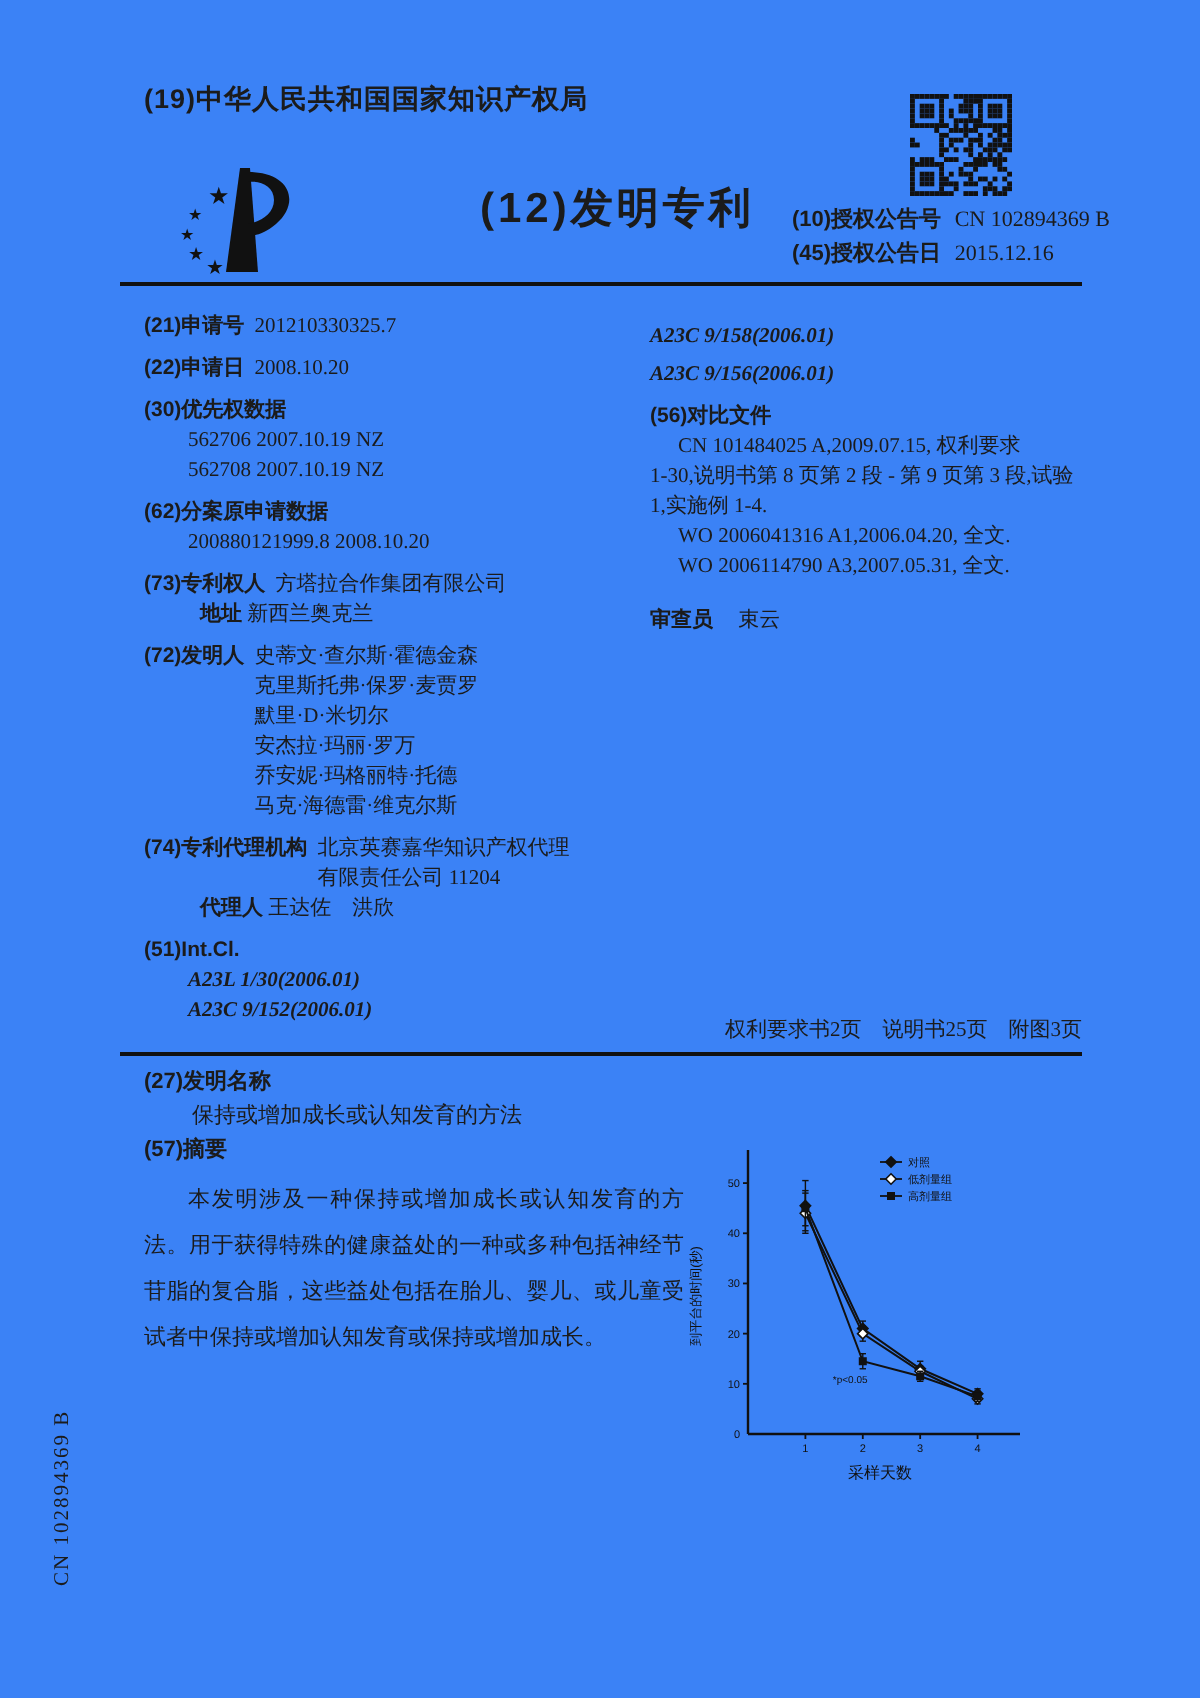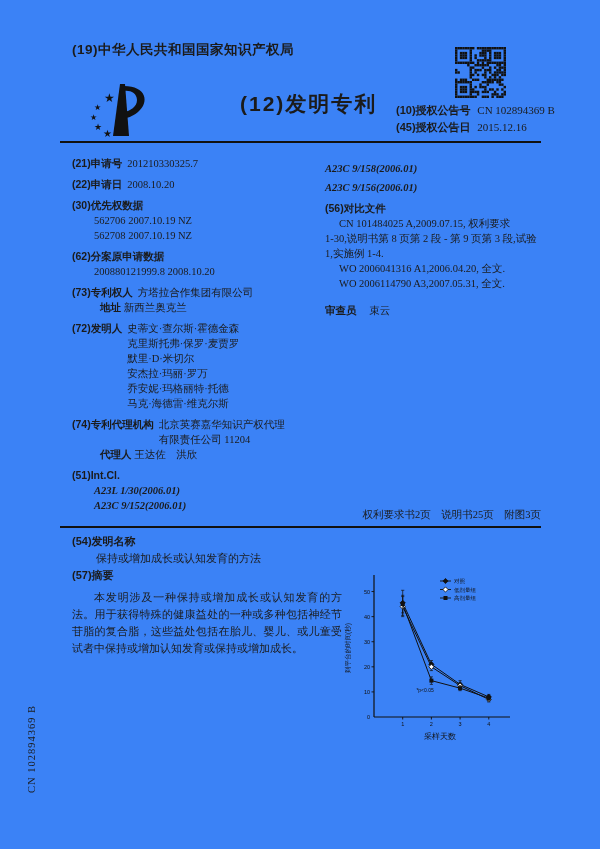--- a/index.html
+++ b/index.html
@@ -23,21 +23,21 @@
   .kv{display:flex;margin-top:6px;}
   .kv .k{font-family:"Liberation Sans",sans-serif;font-weight:bold;white-space:nowrap;margin-right:5px;}
   .kv .v{font-family:"Liberation Serif",serif;}
   .ind1{padding-left:22px;}
   .ind2{padding-left:28px;}
   .it{font-style:italic;font-weight:bold;font-family:"Liberation Serif",serif;}
   .cit-first{padding-left:14px;}
   .pages-line{position:absolute;top:508px;left:250px;width:291px;text-align:right;font-size:10.5px;}
   .sec54{position:absolute;top:533px;left:72px;width:460px;font-size:11px;line-height:17px;}
   .sec54 .ttl{padding-left:24px;font-size:11px;}
-  .abstract{position:absolute;top:589px;left:72px;width:270px;font-size:11px;line-height:17px;
+  .abstract{position:absolute;top:589px;left:72px;width:270px;font-size:11px;line-height:23px;
             text-align:justify;text-indent:2em;}
   .chart-wrap{position:absolute;top:565px;left:340px;width:188px;height:196px;}
   .side-code{position:absolute;left:26px;top:633px;height:160px;width:16px;
              writing-mode:vertical-rl;transform:rotate(180deg);font-size:10.5px;
              font-family:"Liberation Serif",serif;letter-spacing:1px;}
   svg text{font-family:"Liberation Sans",sans-serif;}
 </style>
 </head>
 <body>
 
@@ -384,21 +384,21 @@
     <div style="margin-top:12px">
       <span class="heiti" style="font-size:10.5px;margin-right:10px">审查员</span>
       <span class="serif">束云</span>
     </div>
   </div>
 
   <div class="pages-line serif">权利要求书2页　说明书25页　附图3页</div>
   <div class="hr2"></div>
 
   <div class="sec54">
-    <div class="heiti" style="font-size:11px">(54)发明名称</div>
+    <div class="heiti" style="font-size:11px">(27)发明名称</div>
     <div class="ttl serif">保持或增加成长或认知发育的方法</div>
     <div class="heiti" style="font-size:11px">(57)摘要</div>
   </div>
   <div class="abstract serif">本发明涉及一种保持或增加成长或认知发育的方法。用于获得特殊的健康益处的一种或多种包括神经节苷脂的复合脂，这些益处包括在胎儿、婴儿、或儿童受试者中保持或增加认知发育或保持或增加成长。</div>
 
   <div class="chart-wrap">
     <svg id="chart-svg" width="188" height="196" viewBox="0 0 188 196">
         <line x1="34" y1="10" x2="34" y2="152" stroke="#111" stroke-width="1.2"></line>
         <line x1="34" y1="152" x2="170" y2="152" stroke="#111" stroke-width="1.2"></line>
         <text x="30" y="154" font-size="5.5" fill="#111" text-anchor="end">0</text>

